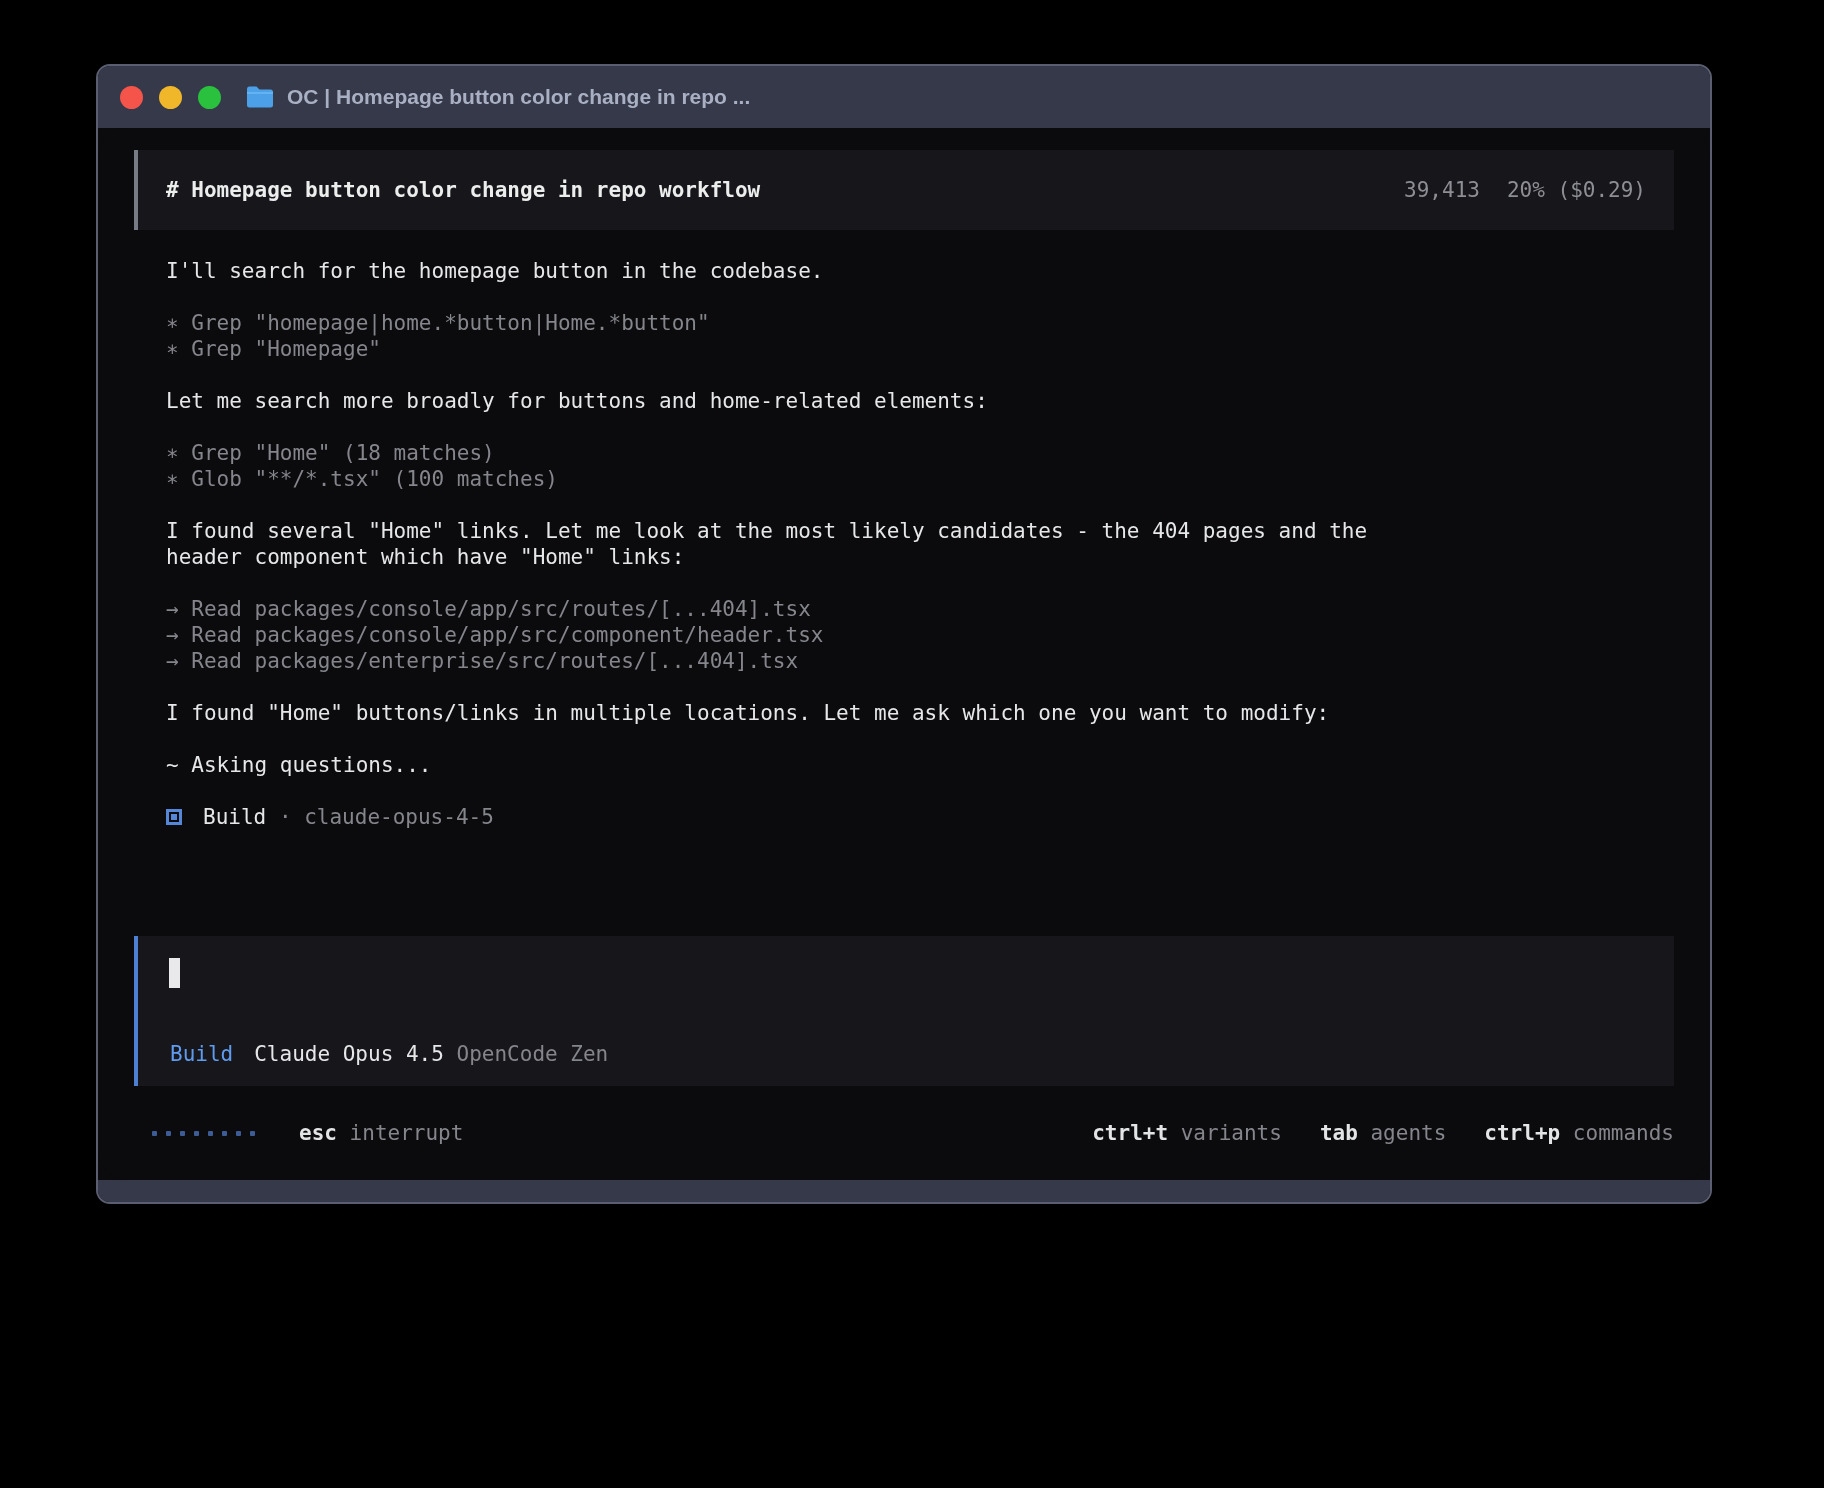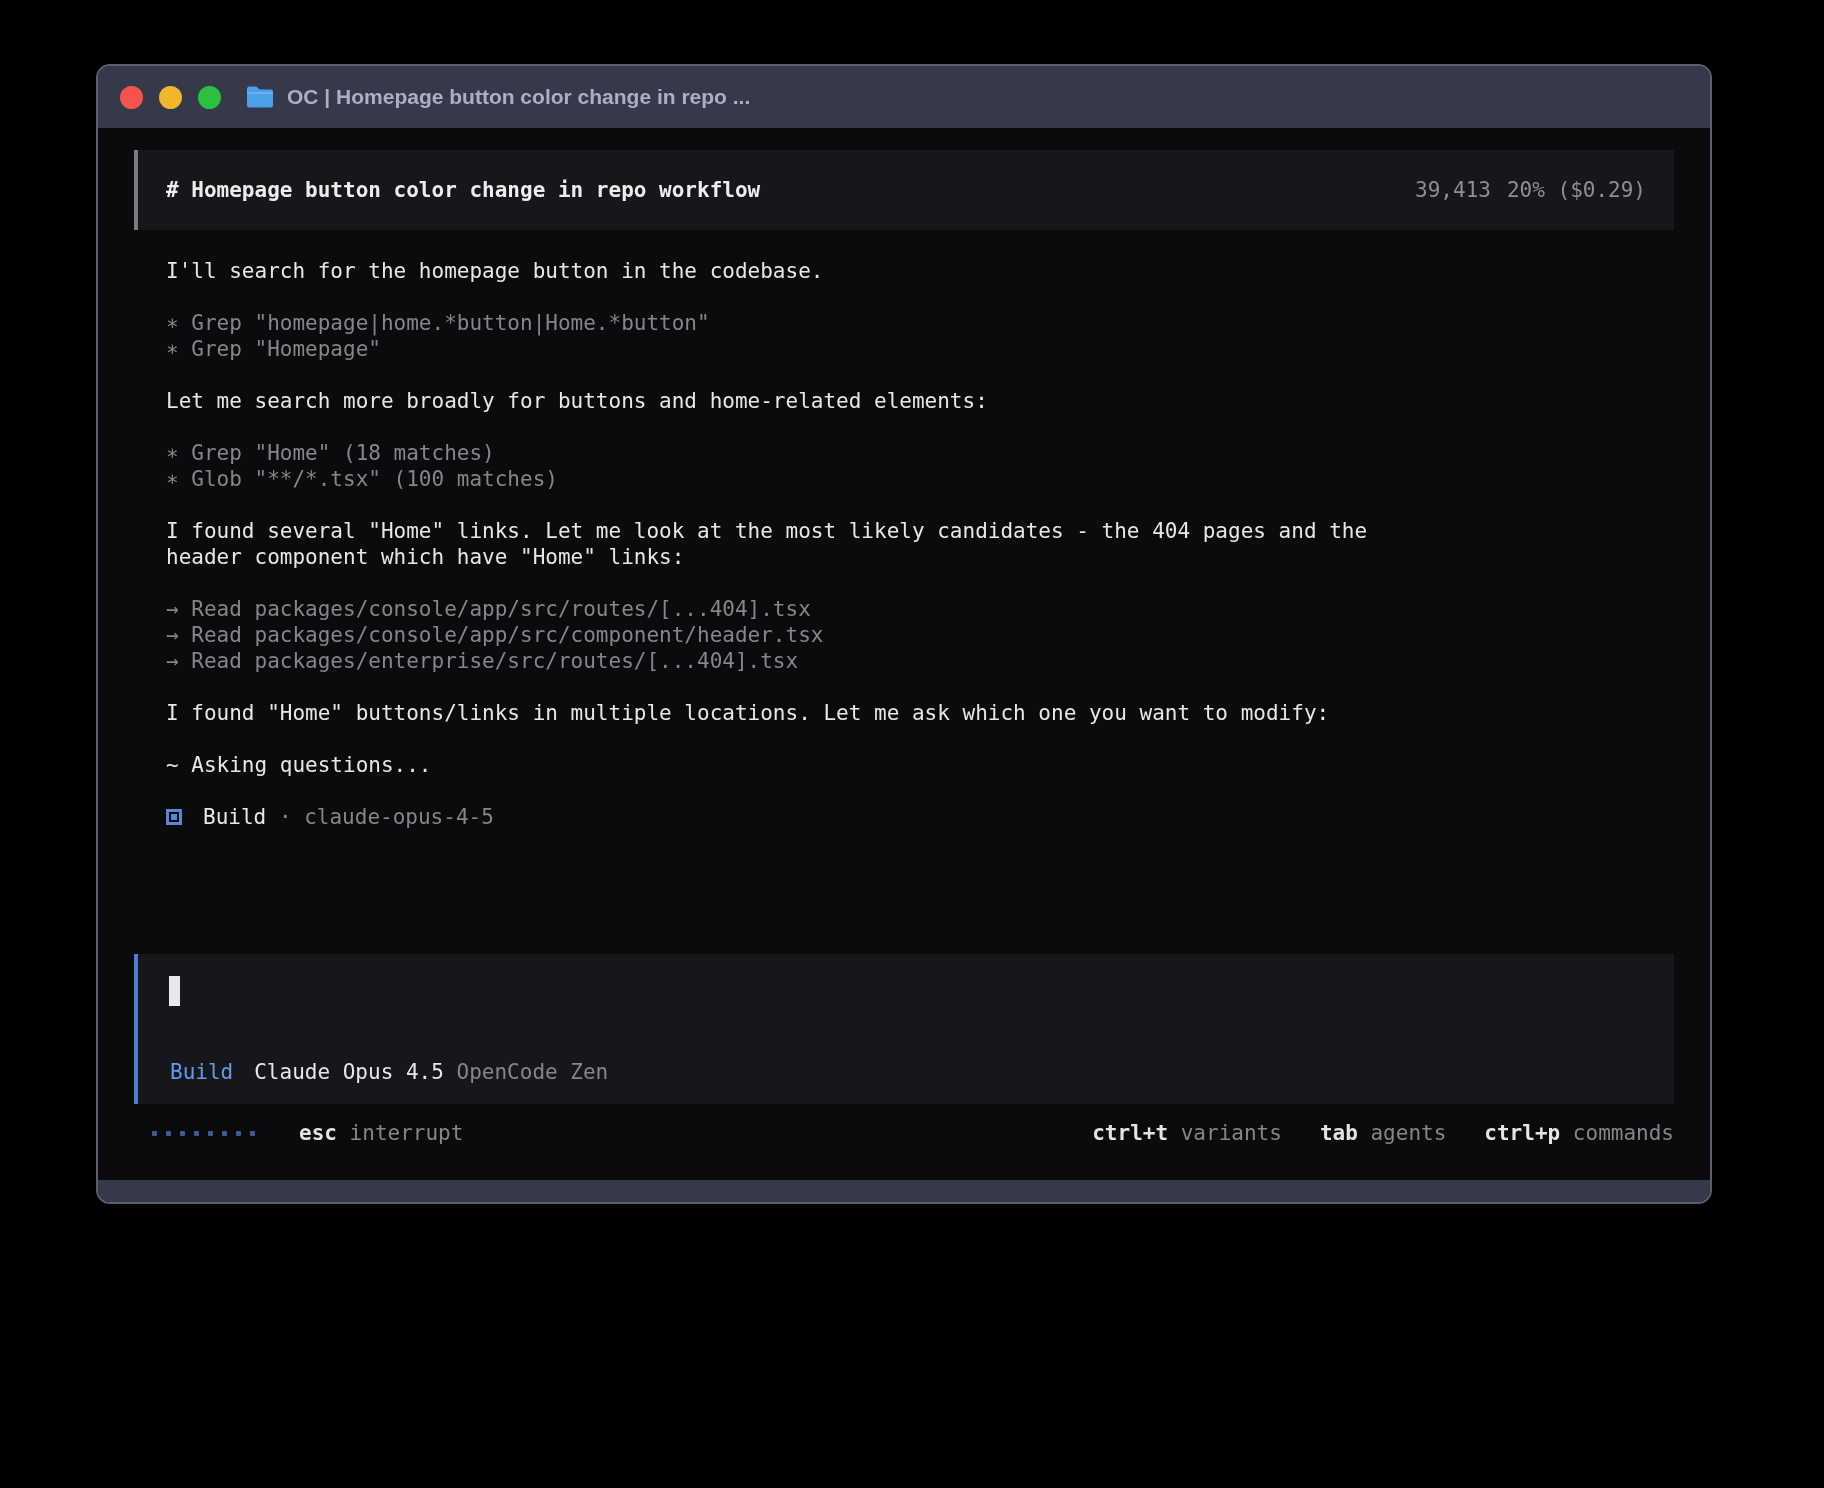--- a/index.html
+++ b/index.html
@@ -38,21 +38,21 @@
     padding:22px 36px 28px 36px;background:var(--bg);
     font-size:21px;
     border-radius:29px;
   }
   .block{background:var(--block);border-left:4px solid var(--accent);}
   .session-header{
     flex:0 0 80px;border-left-color:#777b86;display:flex;align-items:center;
     justify-content:space-between;padding:0 28px;margin-bottom:28px;
   }
   .session-title{color:#eceded;font-weight:bold;white-space:pre;}
-  .session-stats{color:#8e8f95;display:flex;gap:16px;white-space:pre;}
+  .session-stats{color:#8e8f95;display:flex;gap:27px;white-space:pre;}
   .user-msg{
     flex:0 0 74px;display:flex;align-items:center;padding:0 28px;
     margin-bottom:26px;color:#e1e2e4;white-space:pre;
   }
   .transcript{padding-left:32px;line-height:26px;}
   .line{white-space:pre;height:26px;}
   .line.normal{color:var(--fg);}
   .line.dim{color:var(--dim);}
   .line.gap{height:26px;}
   .agent-status{
@@ -74,21 +74,21 @@
   .cursor{width:11px;height:30px;background:#e9e9ec;margin-left:3px;}
   .input-meta{
     position:absolute;left:32px;bottom:20px;display:flex;align-items:baseline;
     white-space:pre;
   }
   .meta-agent{color:var(--link);margin-right:21px;}
   .meta-model{color:var(--fg);}
   .meta-provider{color:var(--dim);text-align:center;}
   
   .statusbar{
-    flex:0 0 38px;margin-top:10px;display:flex;align-items:center;
+    flex:0 0 38px;margin-top:28px;display:flex;align-items:center;
     justify-content:space-between;padding-left:18px;
   }
   .statusbar-left{display:flex;align-items:center;}
   .spinner{display:flex;gap:9px;margin-right:44px;}
   .dot{width:5px;height:5px;background:#3d5c95;border-radius:1px;}
   .hint{white-space:pre;}
   .hint .key{color:#e3e4e6;font-weight:bold;}
   .hint .lbl{color:var(--dim);}
   .statusbar-right{display:flex;gap:38px;}
   

